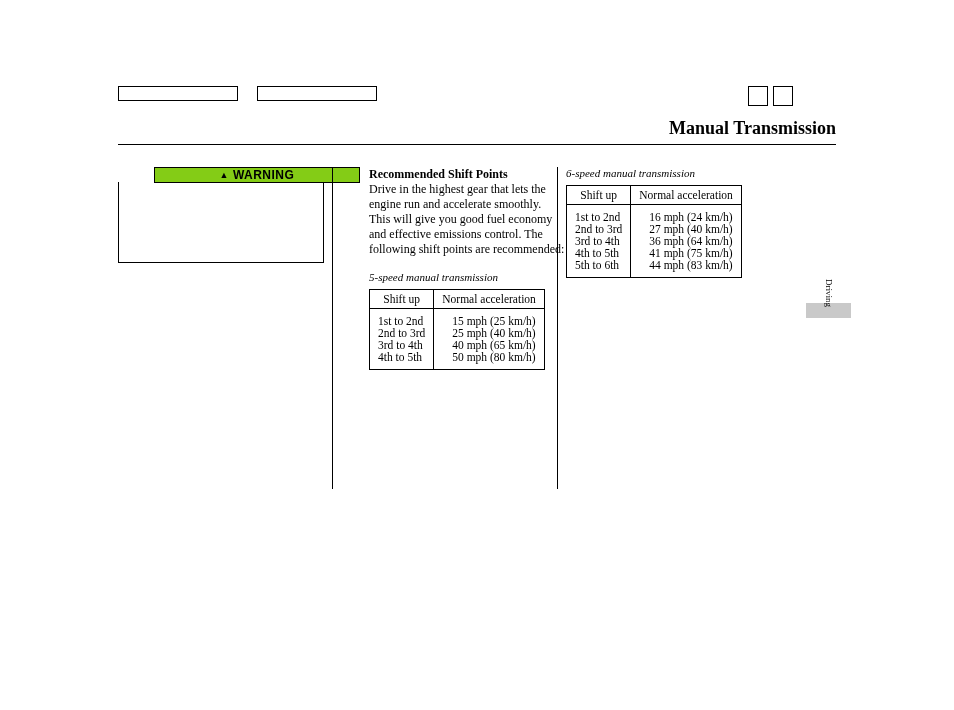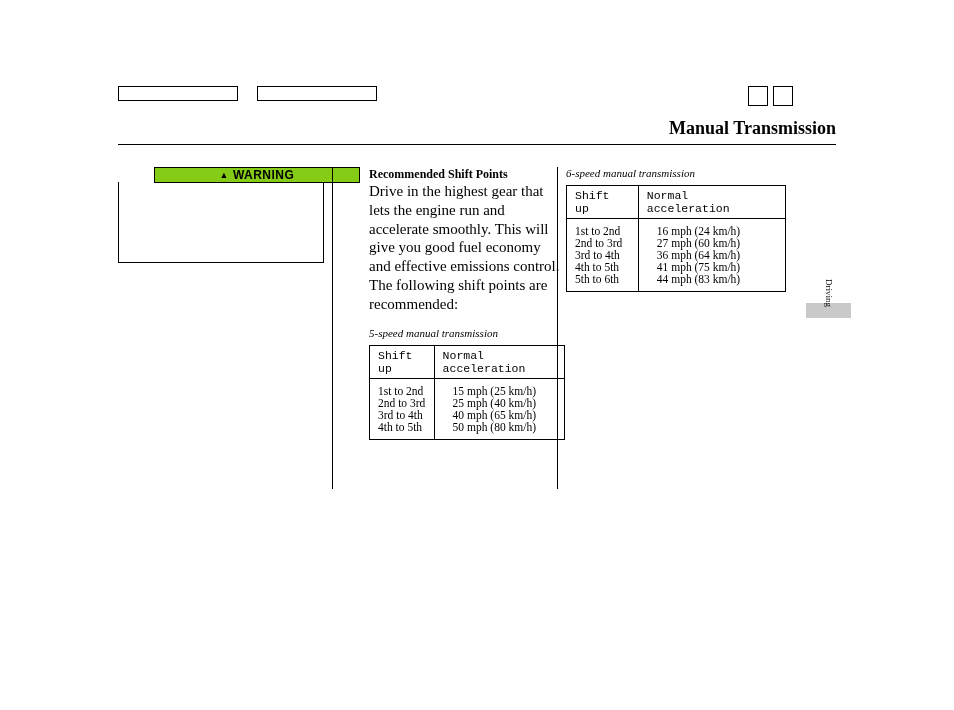--- a/index.html
+++ b/index.html
@@ -10,27 +10,27 @@
   .crop-top-right-2{position:absolute;left:773px;top:86px;width:18px;height:18px;border:1px solid #000;}
   .title{position:absolute;right:118px;top:118px;font-size:18px;font-weight:bold;text-align:right;}
   .hr{position:absolute;left:118px;top:144px;width:718px;border-top:1px solid #000;}
   .warning-box{position:absolute;left:118px;top:167px;width:204px;height:14px;background:#84cc16;border:1px solid #000;text-align:center;line-height:14px;font-family:Arial,Helvetica,sans-serif;font-weight:bold;font-size:12px;letter-spacing:.5px;margin-left:36px;}
   .warning-box .tri{font-size:9px;vertical-align:1px;}
   .warning-body{position:absolute;left:118px;top:182px;width:204px;height:80px;border:1px solid #000;border-top:none;}
   .col-sep{position:absolute;top:167px;height:322px;border-left:1px solid #000;}
   .col-sep.c1{left:332px;}
   .col-sep.c2{left:557px;}
   .subhead{font-weight:bold;font-size:12px;}
-  .body-text{font-size:15px;line-height:1.25;}
+  .body-text{font-size:12px;line-height:1.25;}
   .italic{font-style:italic;font-size:11px;}
   .col2{position:absolute;left:341px;top:167px;width:196px;margin-left:28px;}
   .col3{position:absolute;left:566px;top:167px;width:220px;}
   .shift-table{margin-top:6px;border:1px solid #000;font-size:11.5px;border-collapse:collapse;}
   .shift-table td{padding:3px 8px;vertical-align:top;}
-  .shift-table tr.header td{border-bottom:1px solid #000;text-align:left;font-family:Liberation Mono, monospace;}
+  .shift-table tr.header td{border-bottom:1px solid #000;text-align:center;}
   .shift-table td.left{border-right:1px solid #000;}
   .side-tab{position:absolute;right:103px;top:303px;width:45px;height:15px;background:#c9c9c9;}
   .side-label{position:absolute;right:120px;top:307px;font-size:9px;font-family:"Times New Roman",serif;transform:rotate(90deg);transform-origin:right top;}
   .page-num{position:absolute;right:118px;top:520px;font-weight:bold;font-size:16px;}
 </style>
 </head>
 <body>
 
 <div class="page">
 
@@ -88,21 +88,21 @@
           <tr class="header">
         <td class="left">Shift up</td>
         <td>Normal acceleration</td>
       </tr>
       <tr>
         <td class="left" style="padding-bottom:0;padding-top:6px">1st to 2nd</td>
         <td style="padding-bottom:0;padding-top:6px;padding-left:18px">16 mph (24 km/h)</td>
       </tr>
       <tr>
         <td class="left" style="padding-top:0;padding-bottom:0">2nd to 3rd</td>
-        <td style="padding-top:0;padding-bottom:0;padding-left:18px">27 mph (60 km/h)</td>
+        <td style="padding-top:0;padding-bottom:0;padding-left:18px">27 mph (40 km/h)</td>
       </tr>
       <tr>
         <td class="left" style="padding-top:0;padding-bottom:0">3rd to 4th</td>
         <td style="padding-top:0;padding-bottom:0;padding-left:18px">36 mph (64 km/h)</td>
       </tr>
       <tr>
         <td class="left" style="padding-top:0;padding-bottom:0">4th to 5th</td>
         <td style="padding-top:0;padding-bottom:0;padding-left:18px">41 mph (75 km/h)</td>
       </tr>
       <tr>

